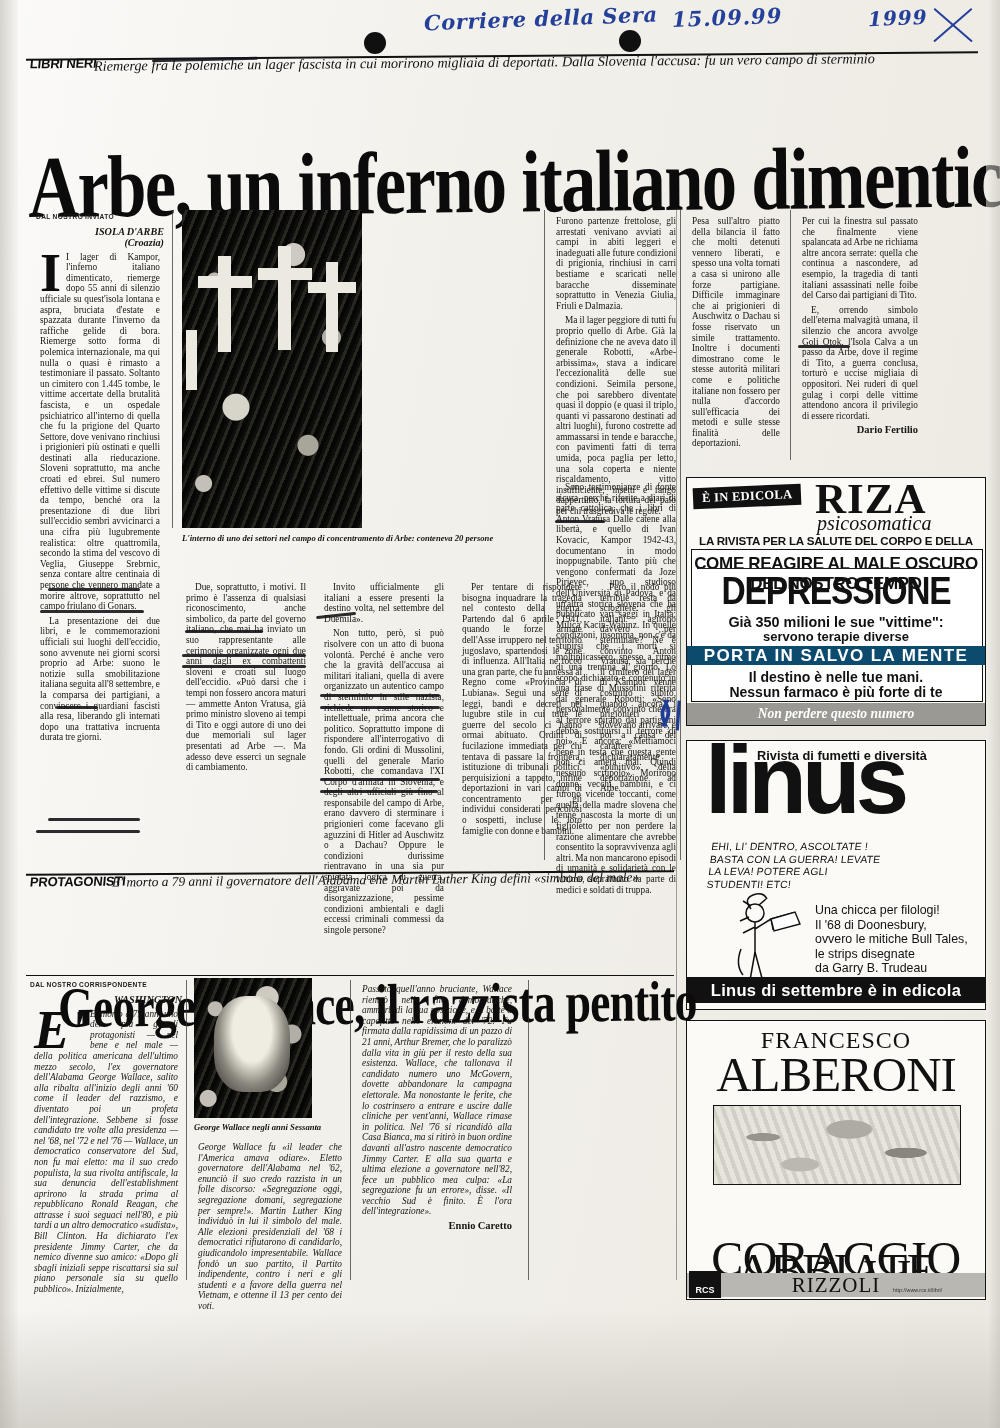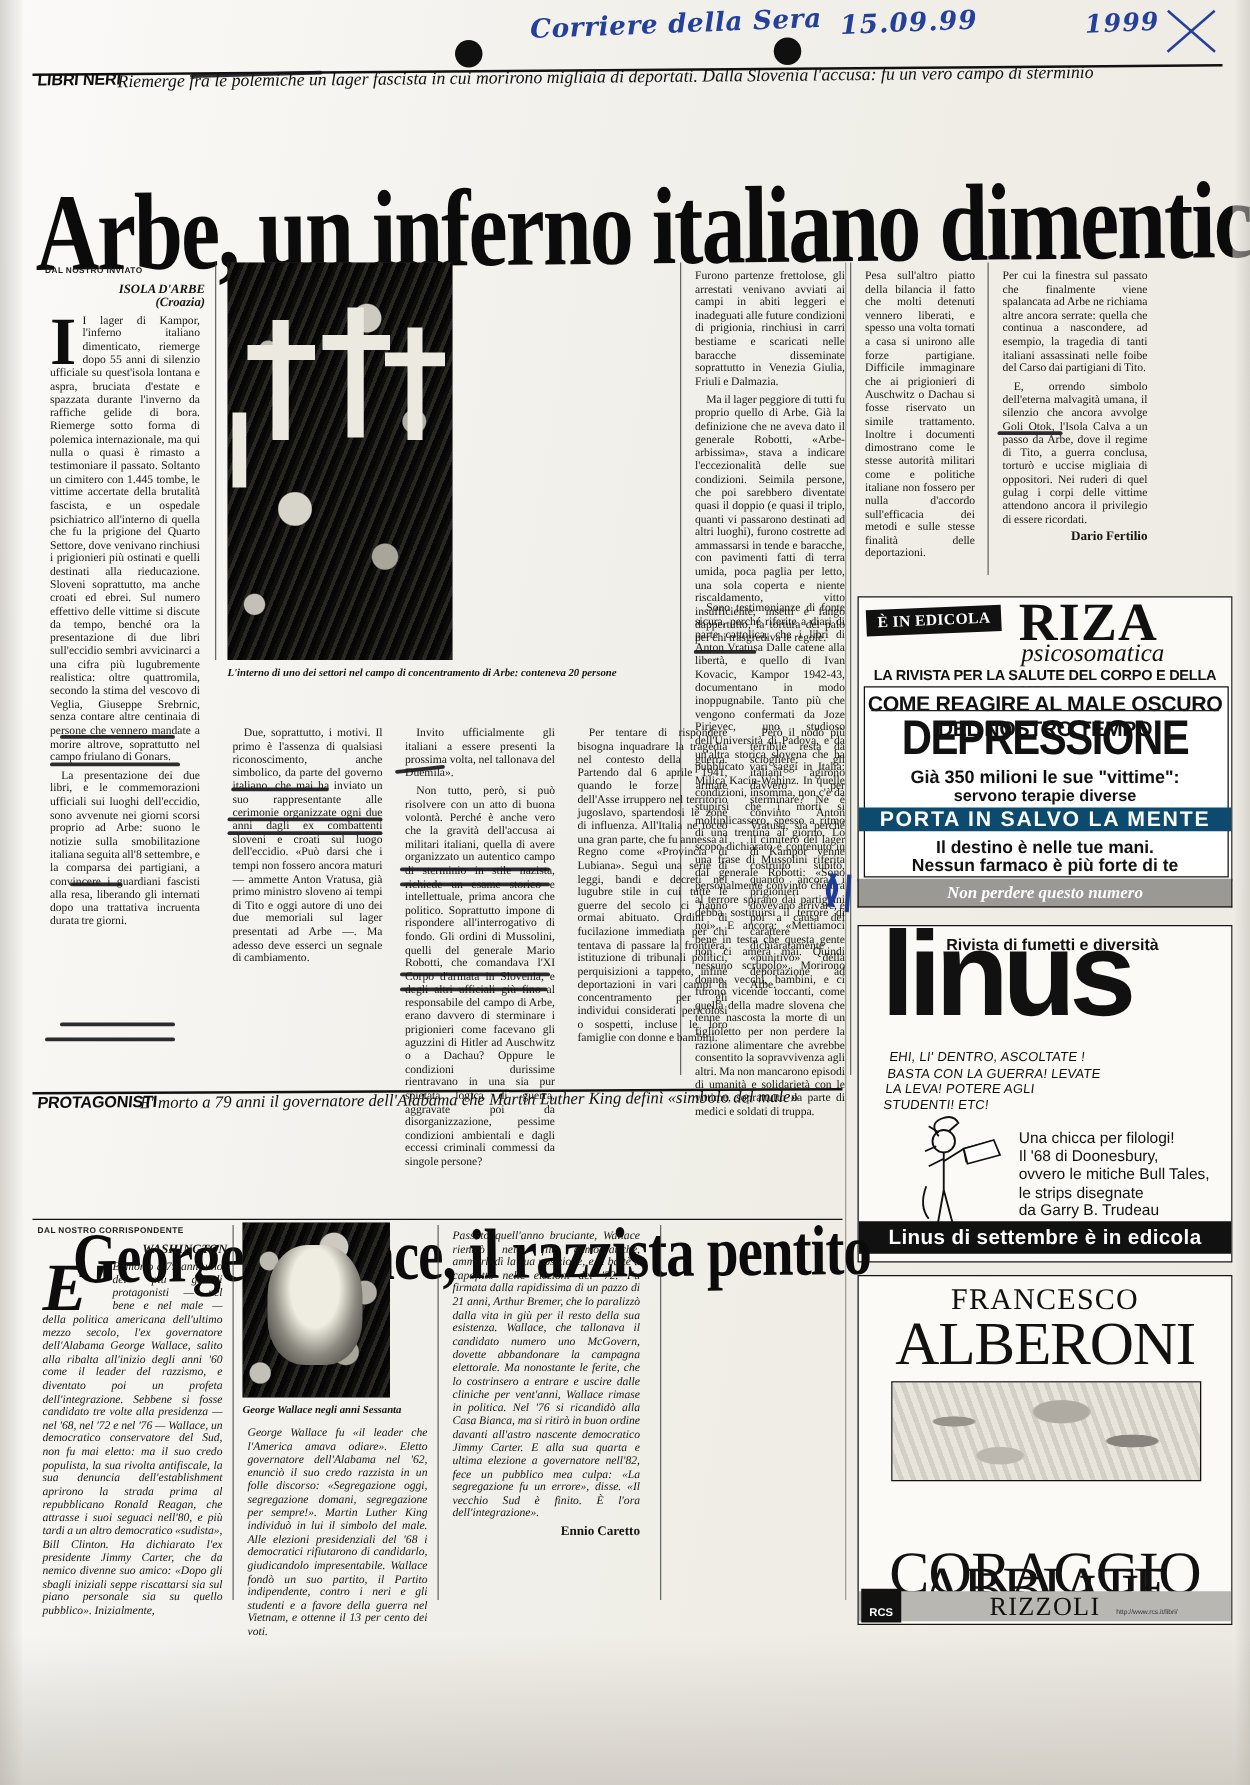--- a/index.html
+++ b/index.html
@@ -157,21 +157,21 @@
 
   <div class="col" style="left:182px;top:578px;width:128px;">
     <p>Due, soprattutto, i motivi. Il primo è l'assenza di qualsiasi riconoscimento, anche simbolico, da parte del governo italiano, che mai ha inviato un suo rappresentante alle cerimonie organizzate ogni due anni dagli ex combattenti sloveni e croati sul luogo dell'eccidio. «Può darsi che i tempi non fossero ancora maturi — ammette Anton Vratusa, già primo ministro sloveno ai tempi di Tito e oggi autore di uno dei due memoriali sul lager presentati ad Arbe —. Ma adesso deve esserci un segnale di cambiamento.</p>
   </div>
   <div class="strike" style="left:185px;top:630px;width:78px;"></div>
   <div class="strike" style="left:182px;top:654px;width:124px;"></div>
   <div class="strike" style="left:182px;top:665px;width:124px;"></div>
   <div class="strike" style="left:316px;top:614px;width:40px;transform:rotate(-6deg);"></div>
 
   <div class="col" style="left:320px;top:578px;width:128px;">
-    <p>Invito ufficialmente gli italiani a essere presenti la prossima volta, nel tallonava del Duemila».</p>
+    <p>Invito ufficialmente gli italiani a essere presenti la destino volta, nel settembre del Duemila».</p>
     <p>Non tutto, però, si può risolvere con un atto di buona volontà. Perché è anche vero che la gravità dell'accusa ai militari italiani, quella di avere organizzato un autentico campo di sterminio in stile nazista, richiede un esame storico e intellettuale, prima ancora che politico. Soprattutto impone di rispondere all'interrogativo di fondo. Gli ordini di Mussolini, quelli del generale Mario Robotti, che comandava l'XI Corpo d'armata in Slovenia, e degli altri ufficiali giù fino al responsabile del campo di Arbe, erano davvero di sterminare i prigionieri come facevano gli aguzzini di Hitler ad Auschwitz o a Dachau? Oppure le condizioni durissime rientravano in una sia pur spietata logica di guerra, aggravate poi da disorganizzazione, pessime condizioni ambientali e dagli eccessi criminali commessi da singole persone?</p>
   </div>
   <div class="strike" style="left:320px;top:694px;width:120px;"></div>
   <div class="strike" style="left:320px;top:706px;width:120px;"></div>
   <div class="strike" style="left:320px;top:778px;width:120px;"></div>
   <div class="strike" style="left:320px;top:790px;width:118px;"></div>
 
   <div class="col" style="left:458px;top:578px;width:128px;">
     <p>Per tentare di rispondere bisogna inquadrare la tragedia nel contesto della guerra. Partendo dal 6 aprile 1941, quando le forze armate dell'Asse irruppero nel territorio jugoslavo, spartendosi le zone di influenza. All'Italia ne toccò una gran parte, che fu annessa al Regno come «Provincia di Lubiana». Seguì una serie di leggi, bandi e decreti nel lugubre stile in cui tutte le guerre del secolo ci hanno ormai abituato. Ordini di fucilazione immediata per chi tentava di passare la frontiera, istituzione di tribunali politici, perquisizioni a tappeto, infine deportazioni in vari campi di concentramento per gli individui considerati pericolosi o sospetti, incluse le loro famiglie con donne e bambini.</p>
   </div>

